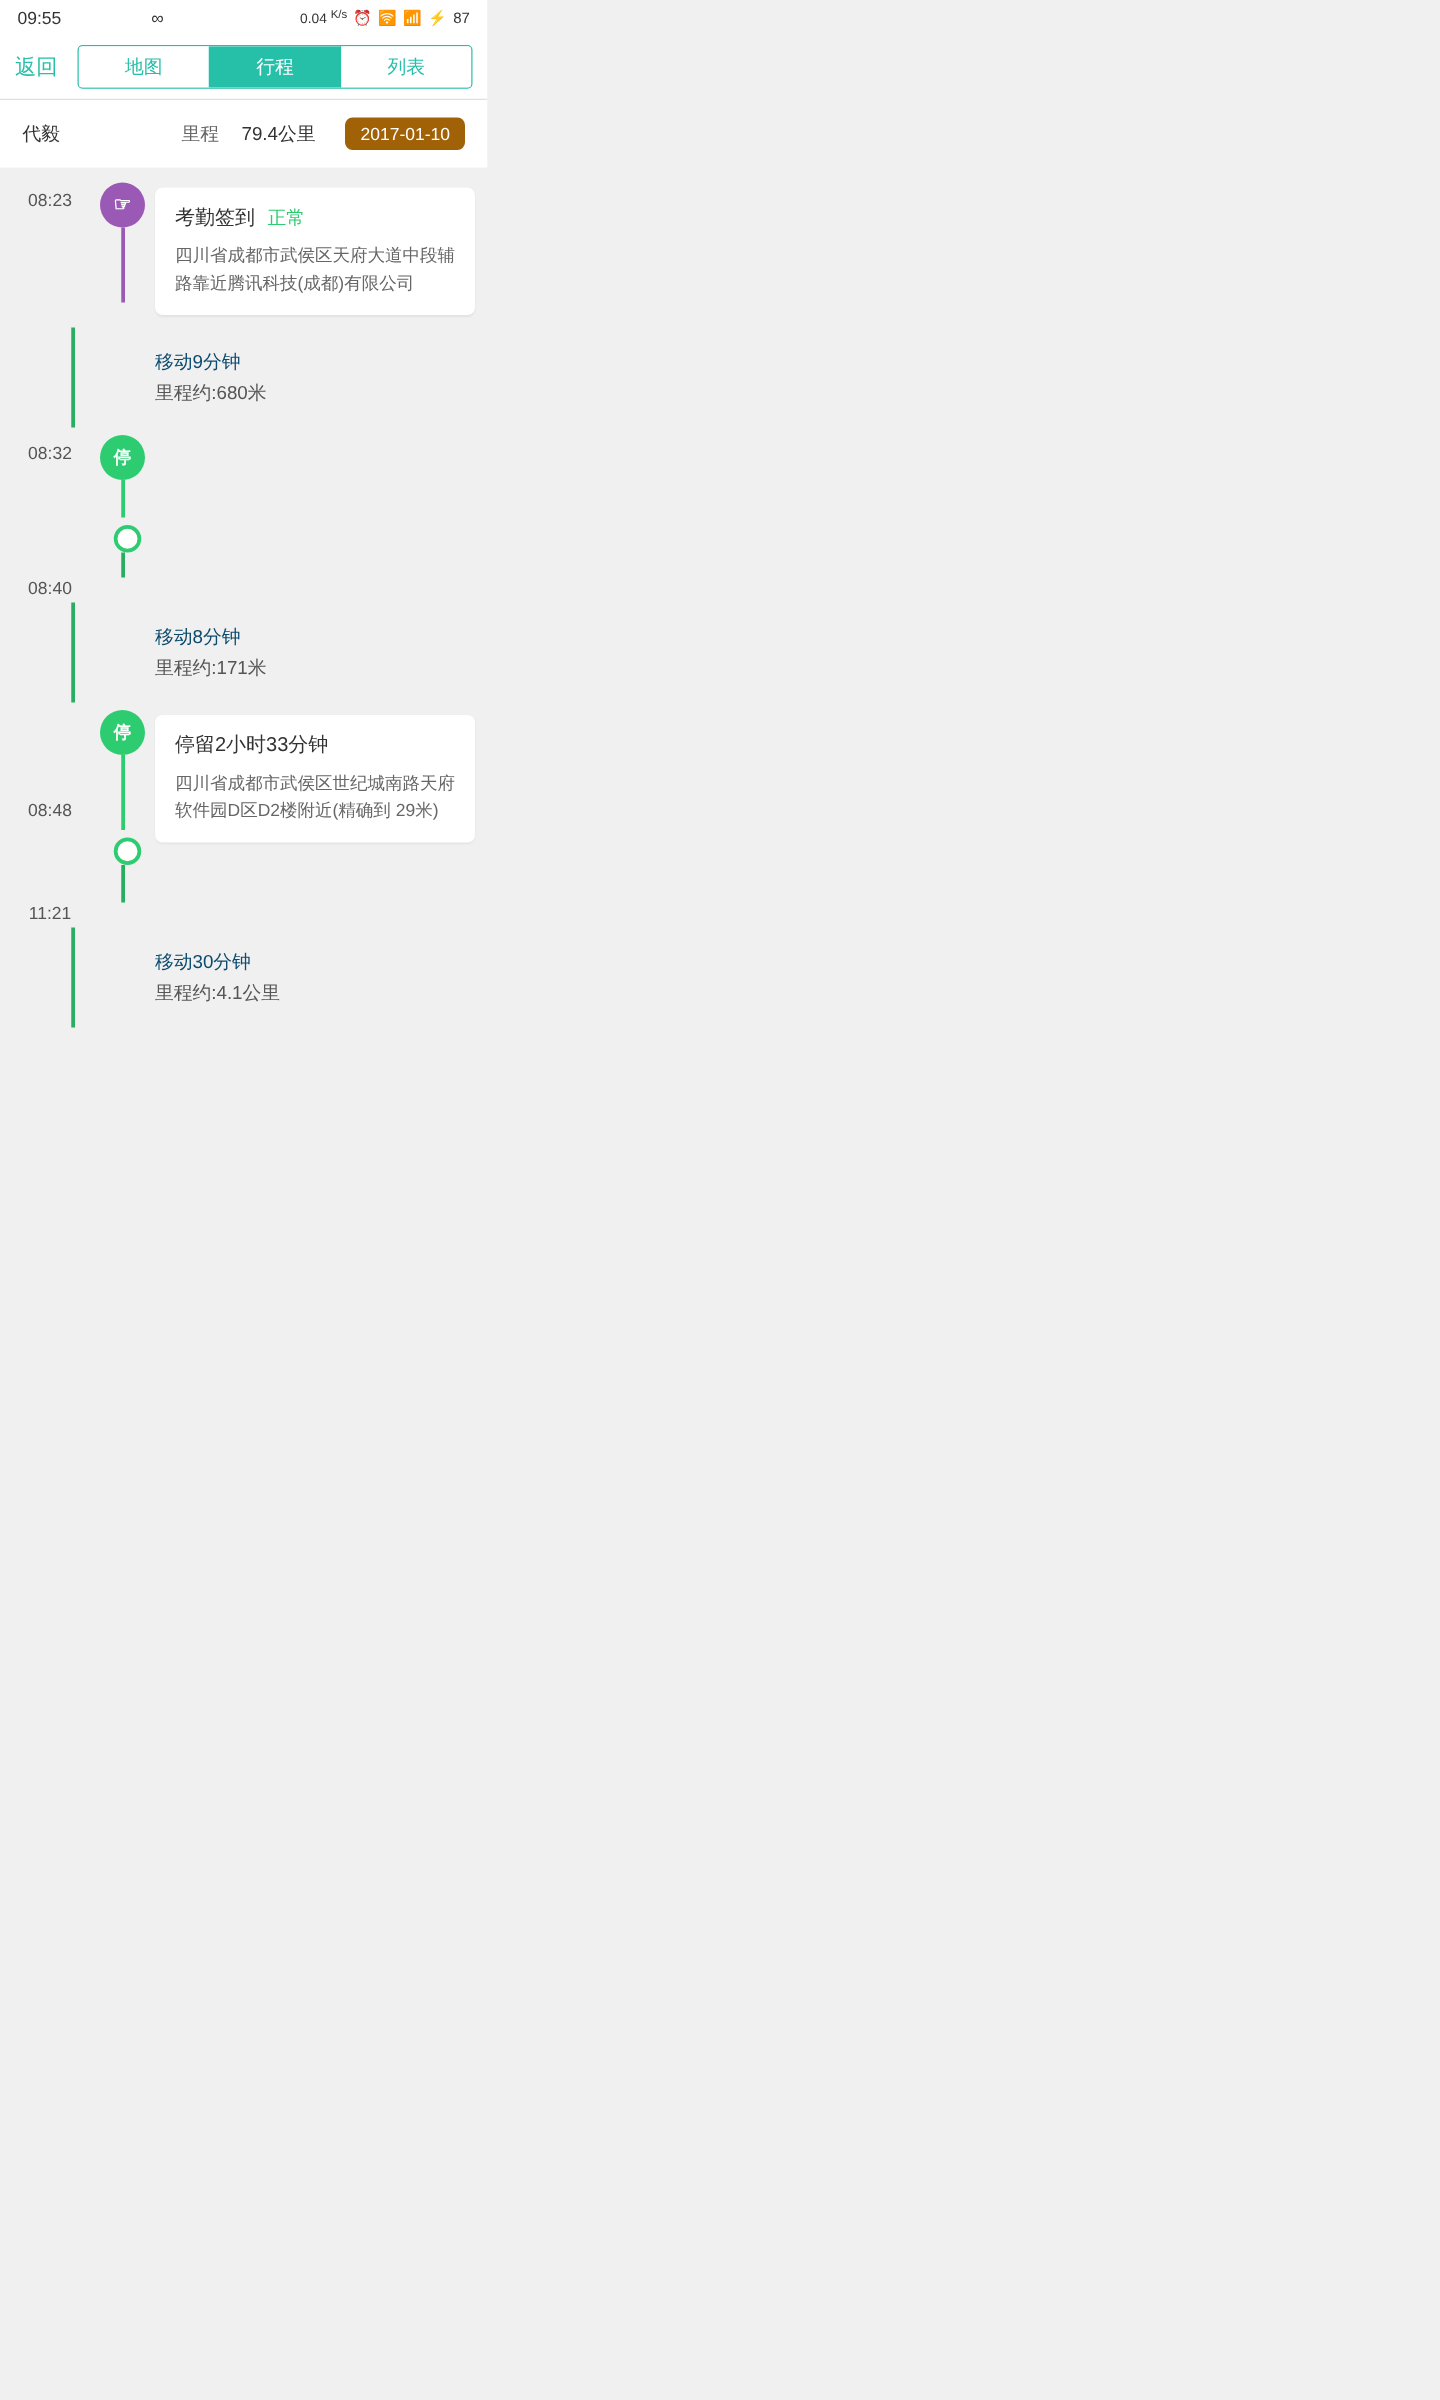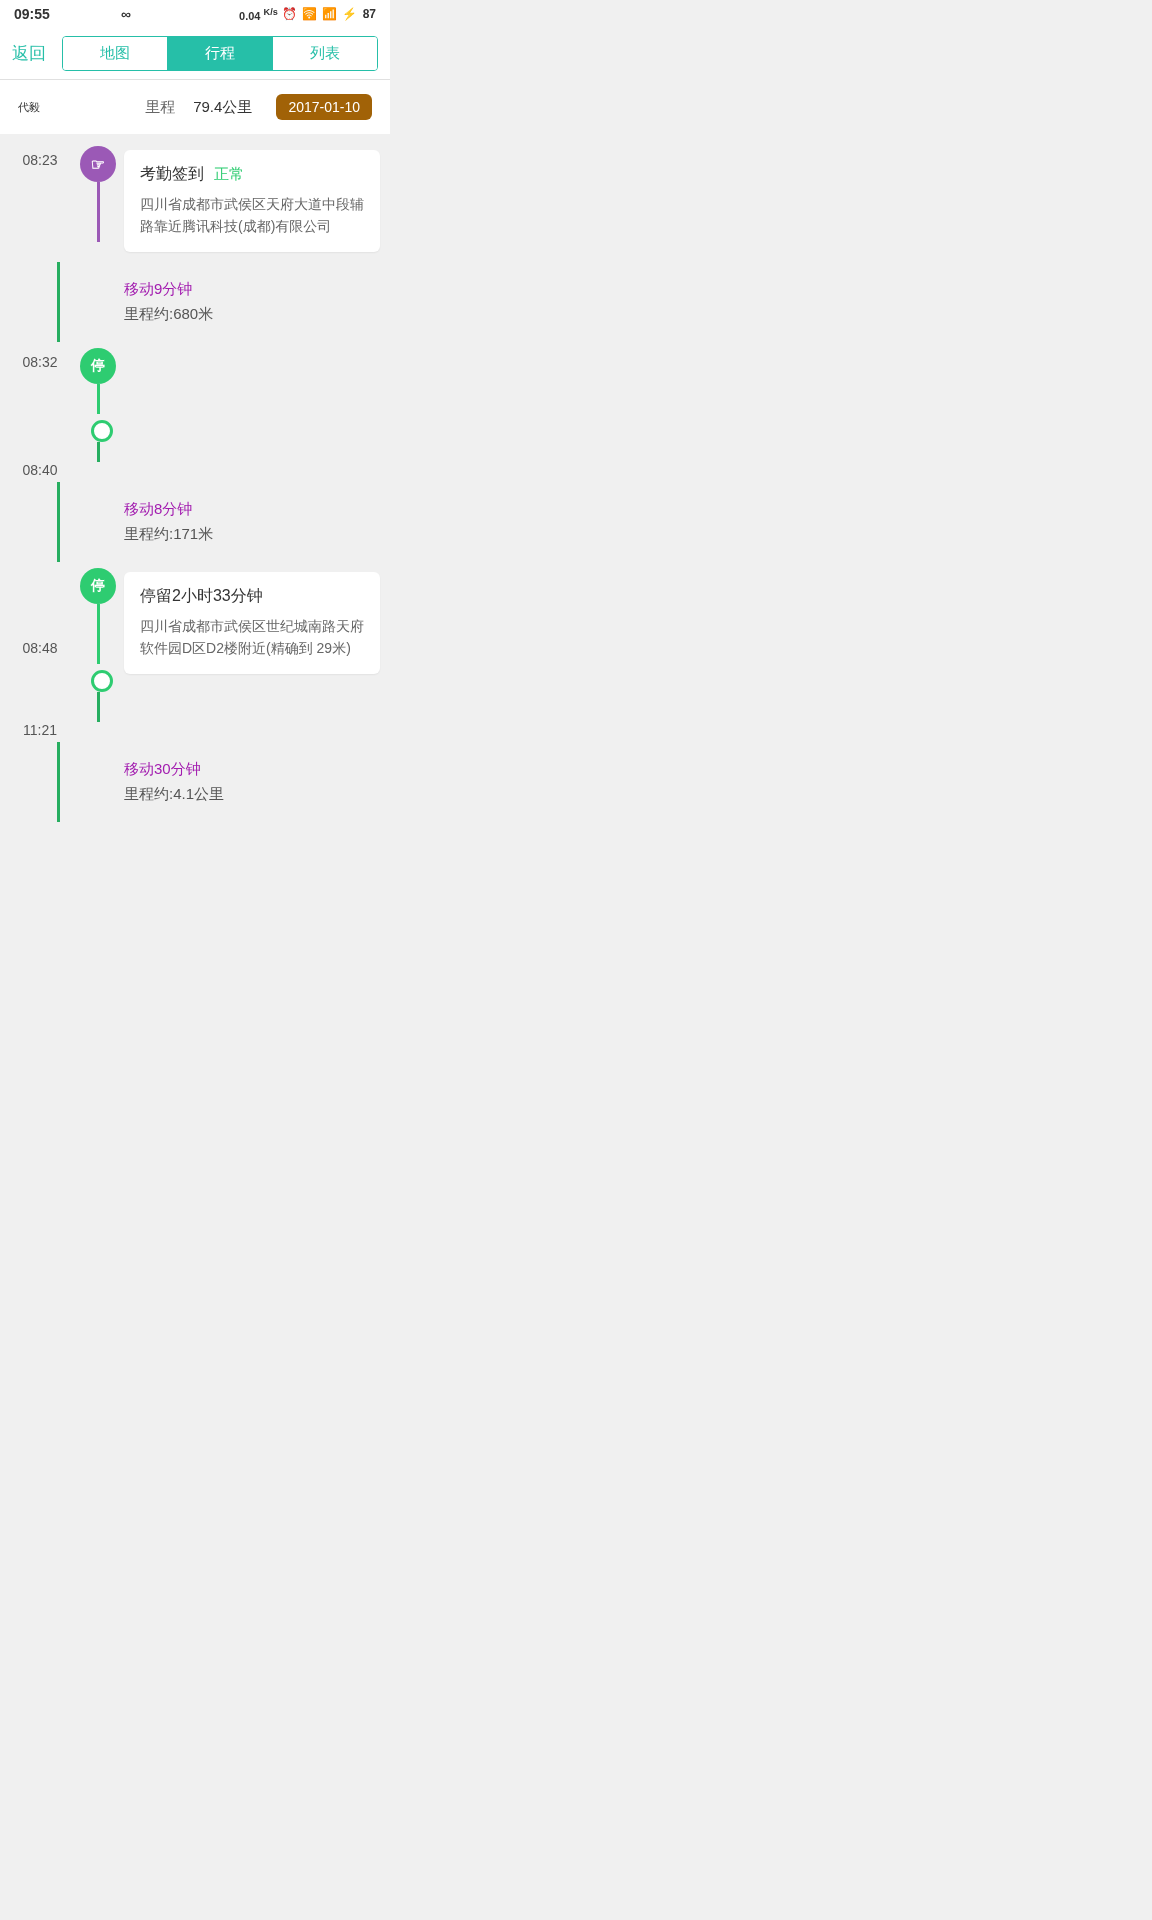--- a/index.html
+++ b/index.html
@@ -15,21 +15,21 @@
     }
 
     
     .status-bar {
       background: #fff;
       display: flex;
       justify-content: space-between;
       align-items: center;
       padding: 6px 14px;
       font-size: 14px;
-      font-weight: 700;
+      font-weight: 400;
       color: #333;
     }
     .status-right {
       display: flex;
       align-items: center;
       gap: 5px;
       font-size: 12px;
       margin-left: 37px;
     }
     .status-right .speed { font-size: 11px; color: #333; }
@@ -76,21 +76,21 @@
     
     .summary-row {
       background: #fff;
       display: flex;
       align-items: center;
       padding: 14px 18px;
       margin-bottom: 6px;
       gap: 12px;
     }
     .summary-name {
-      font-size: 11px;
+      font-size: 15px;
       color: #333;
       flex: 0 0 auto;
     }
     .summary-label {
       font-size: 15px;
       color: #666;
       margin-left: auto;
     }
     .summary-value {
       font-size: 15px;
@@ -218,21 +218,21 @@
       width: 3px;
       background: #27ae60;
       min-height: 70px;
     }
     .move-right {
       flex: 1;
       padding: 18px 10px 18px 8px;
     }
     .move-text {
       font-size: 15px;
-      color: #a21caf;
+      color: #0c4a6e;
       margin-bottom: 6px;
     }
     .move-dist {
       font-size: 15px;
       color: #555;
     }
   </style>
 </head>
 <body>
 

